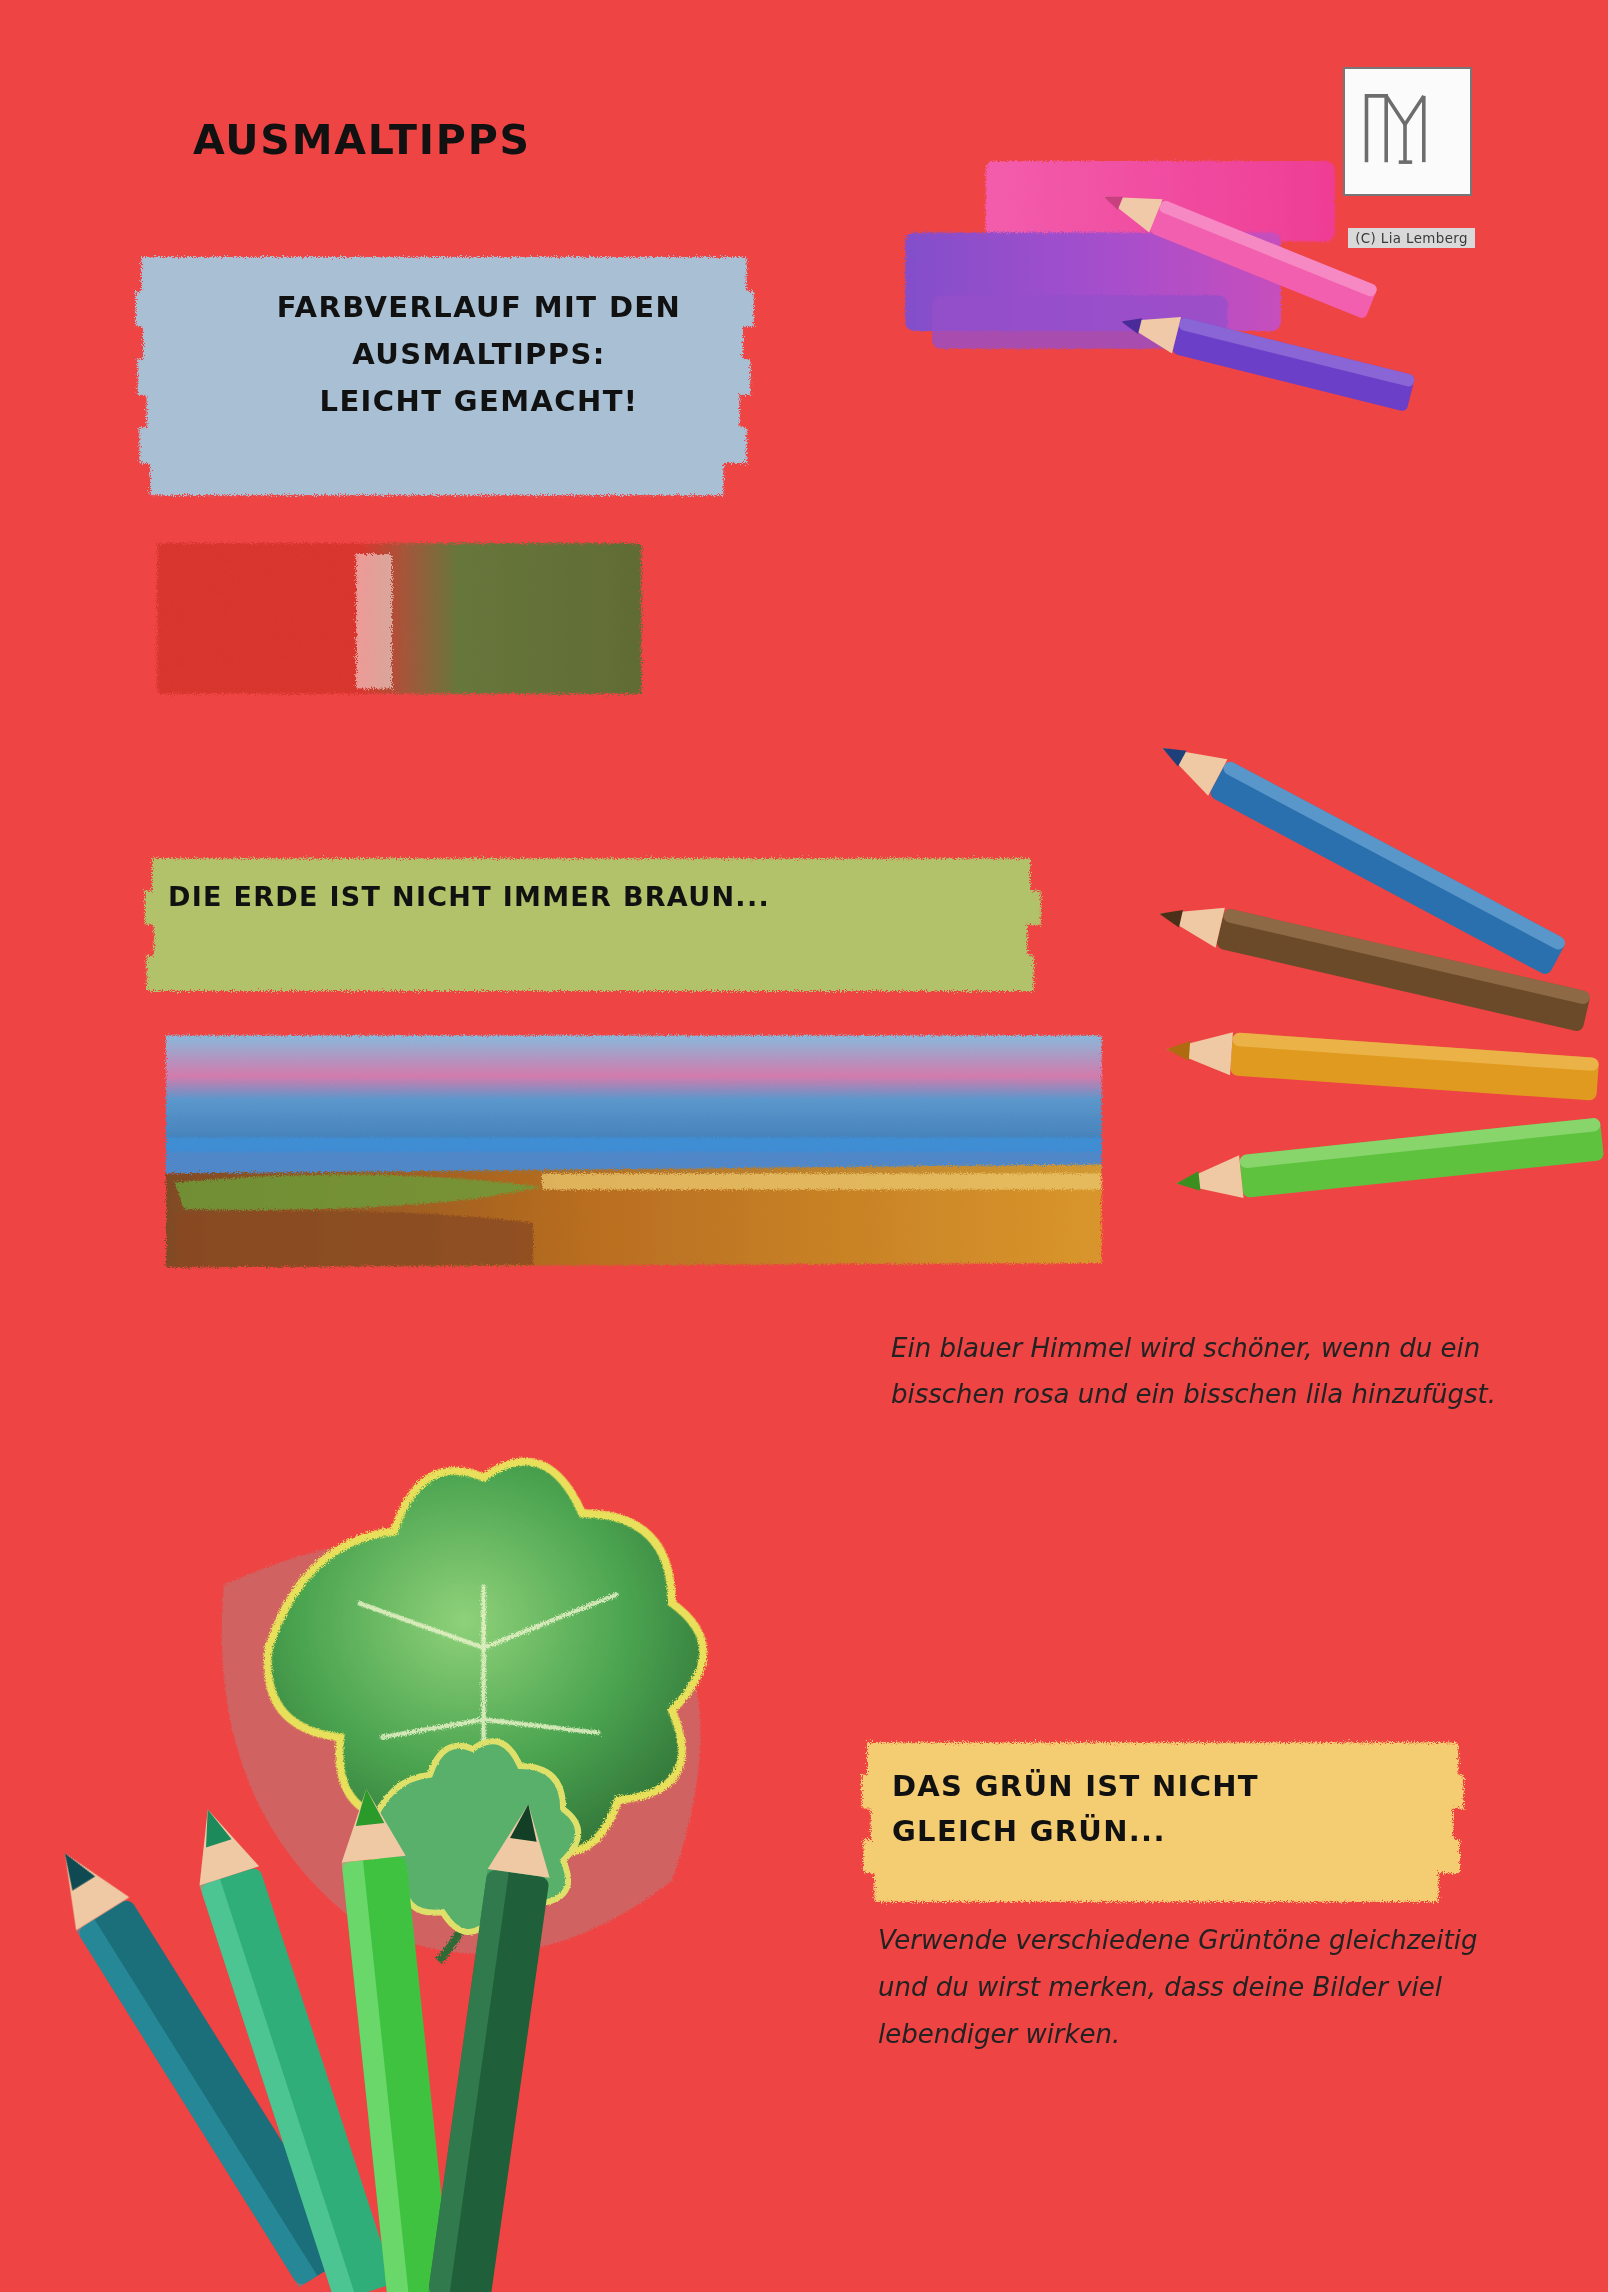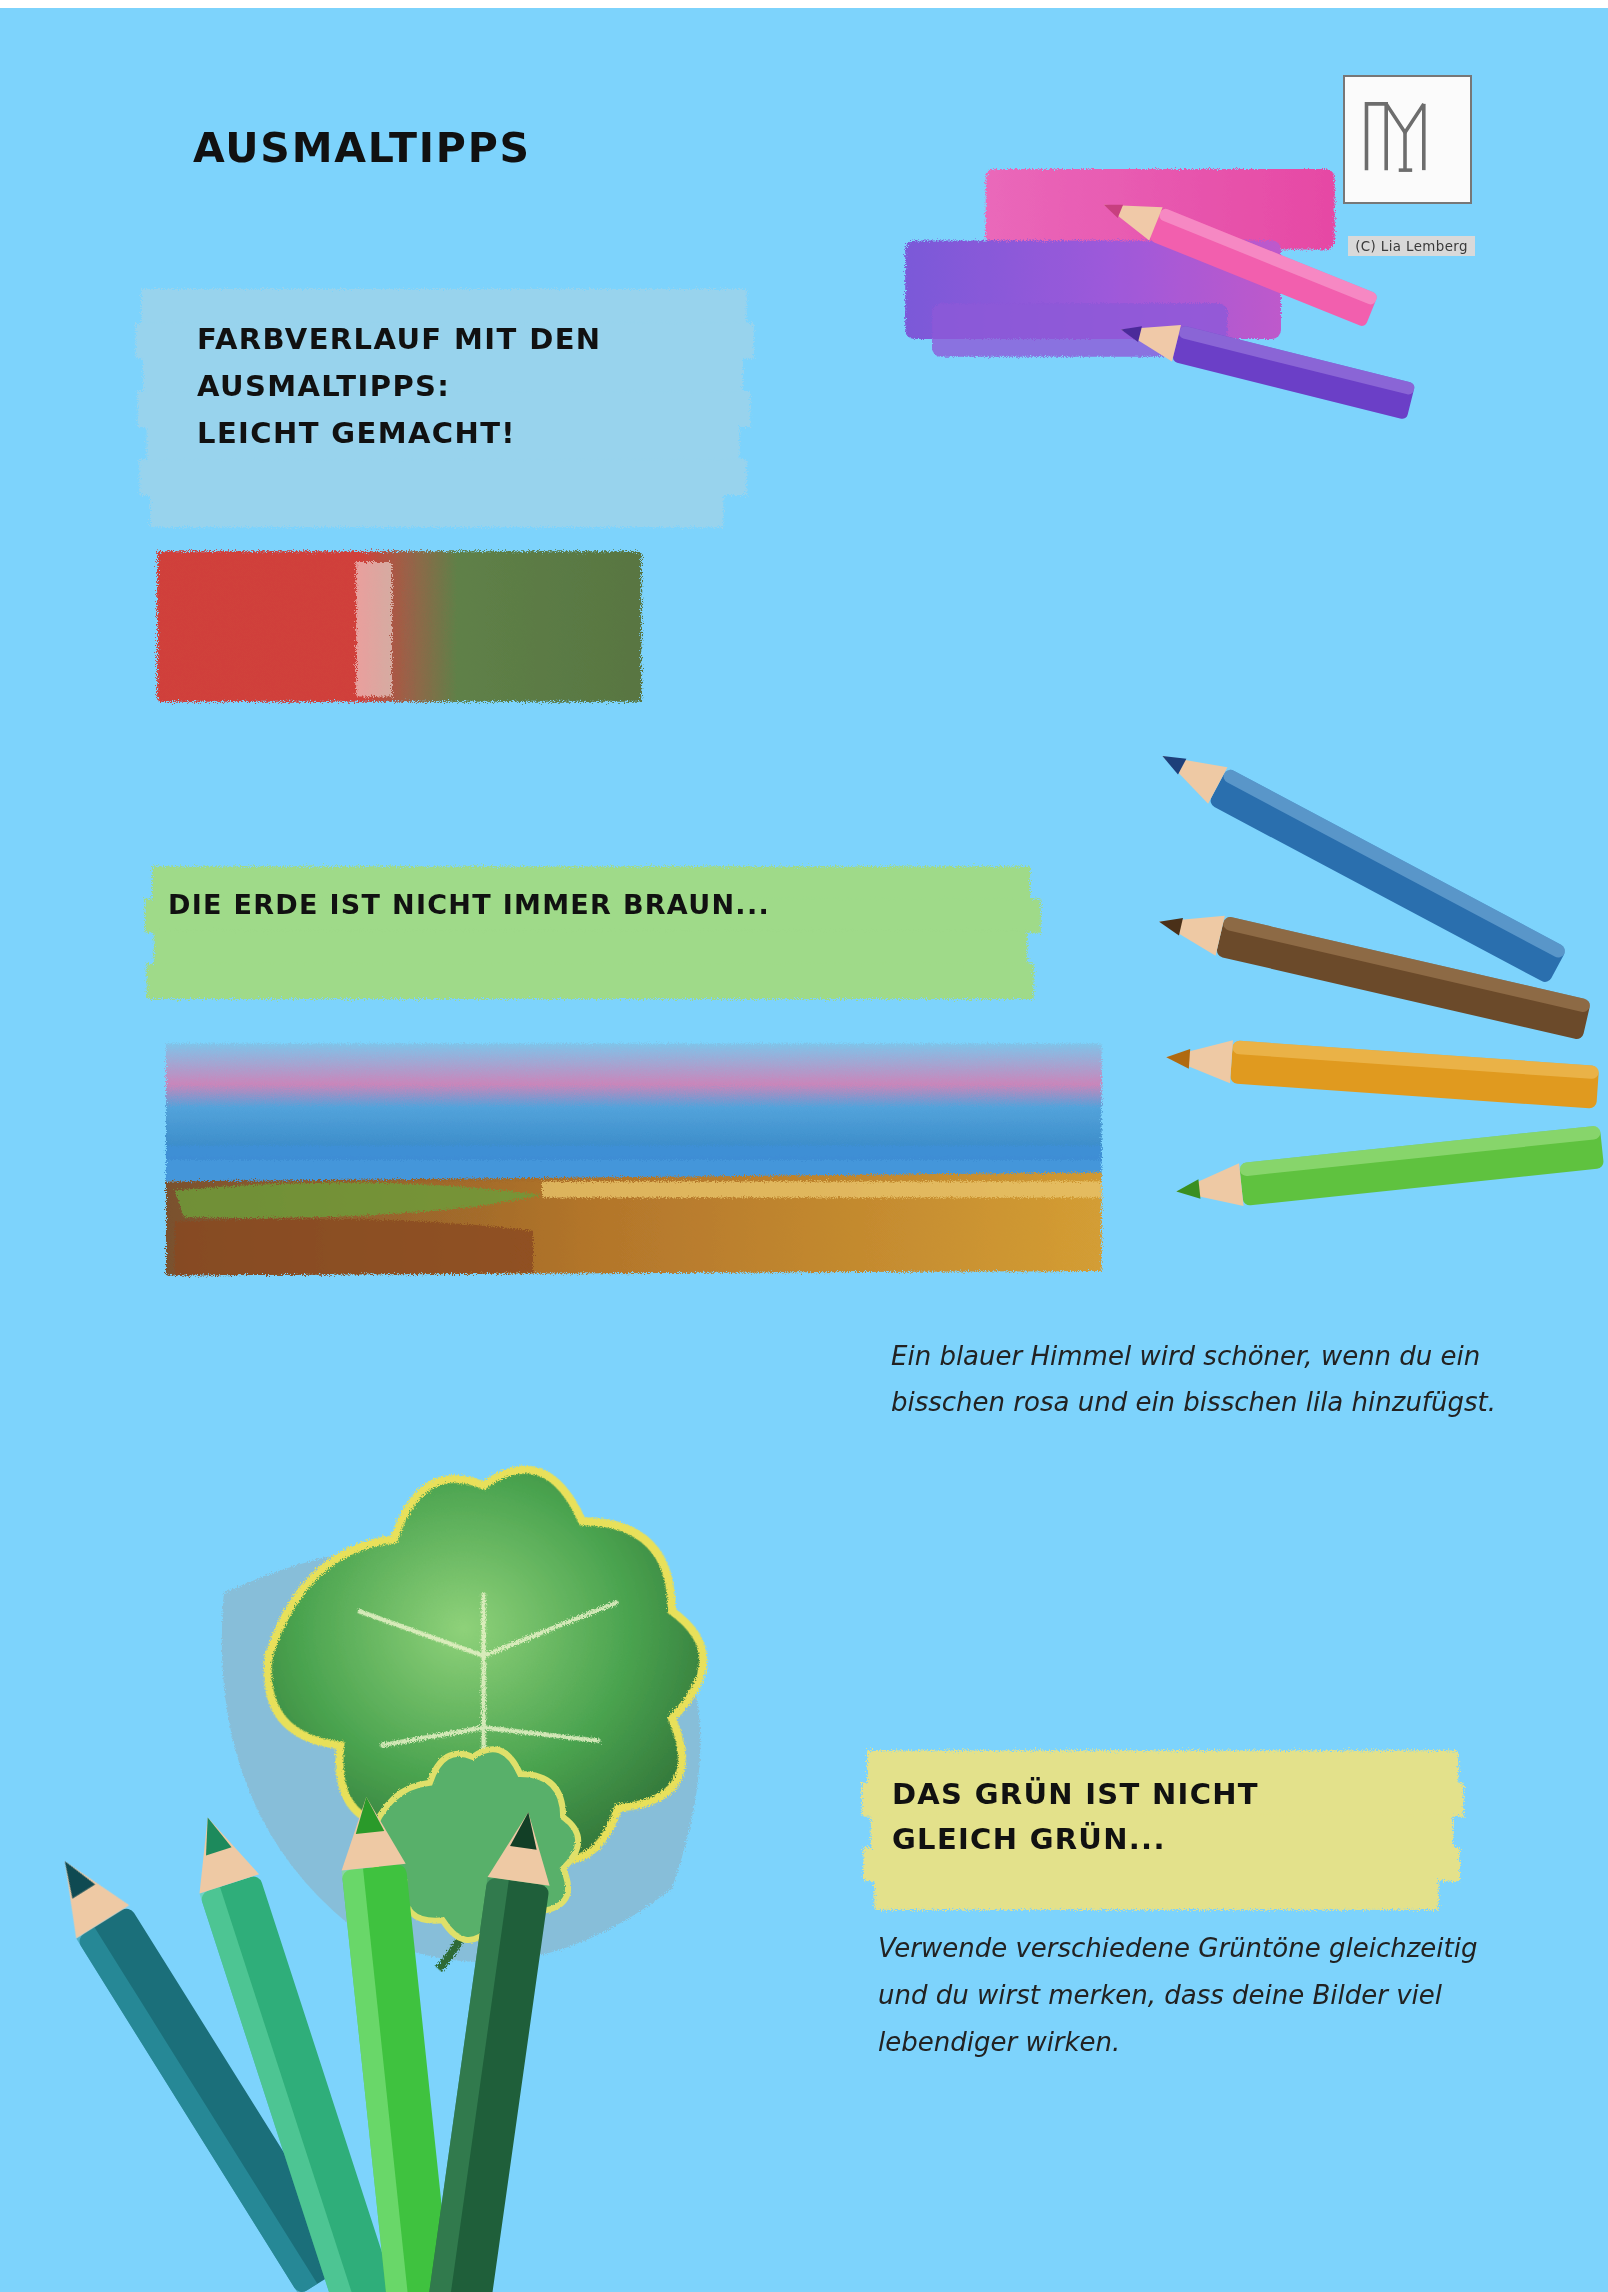--- a/index.html
+++ b/index.html
@@ -12,22 +12,21 @@
     height: 2293px;
     position: relative;
     overflow: hidden;
     font-family: "DejaVu Sans", sans-serif;
     color: #1a1a1a;
   }
 
   .page {
     position: absolute;
     inset: 0;
-    background: #7dd3fc;
-    margin-top: 8px;
+    background: #ef4444;
   }
 
   
   .abs { position: absolute; }
   .hand {
     font-family: "DejaVu Sans", sans-serif;
     font-style: italic;
     color: #222;
   }
   .bold-head {
@@ -76,22 +75,22 @@
     position:absolute; inset:0;
     opacity:.95;
   }
   .hl .txt {
     position: relative;
     z-index: 2;
   }
 
   
   #hl-blue {
-    left: 134px; top: 272px;
-    width: 627px; height: 258px;
+    left: 134px; top: 248px;
+    width: 627px; height: 258px; text-align: center;
   }
   #hl-blue .txt {
     padding: 36px 0 0 63px;
     font-size: 29px;
     line-height: 1.62;
     letter-spacing: 1.4px;
   }
 
   
   #hl-green {

